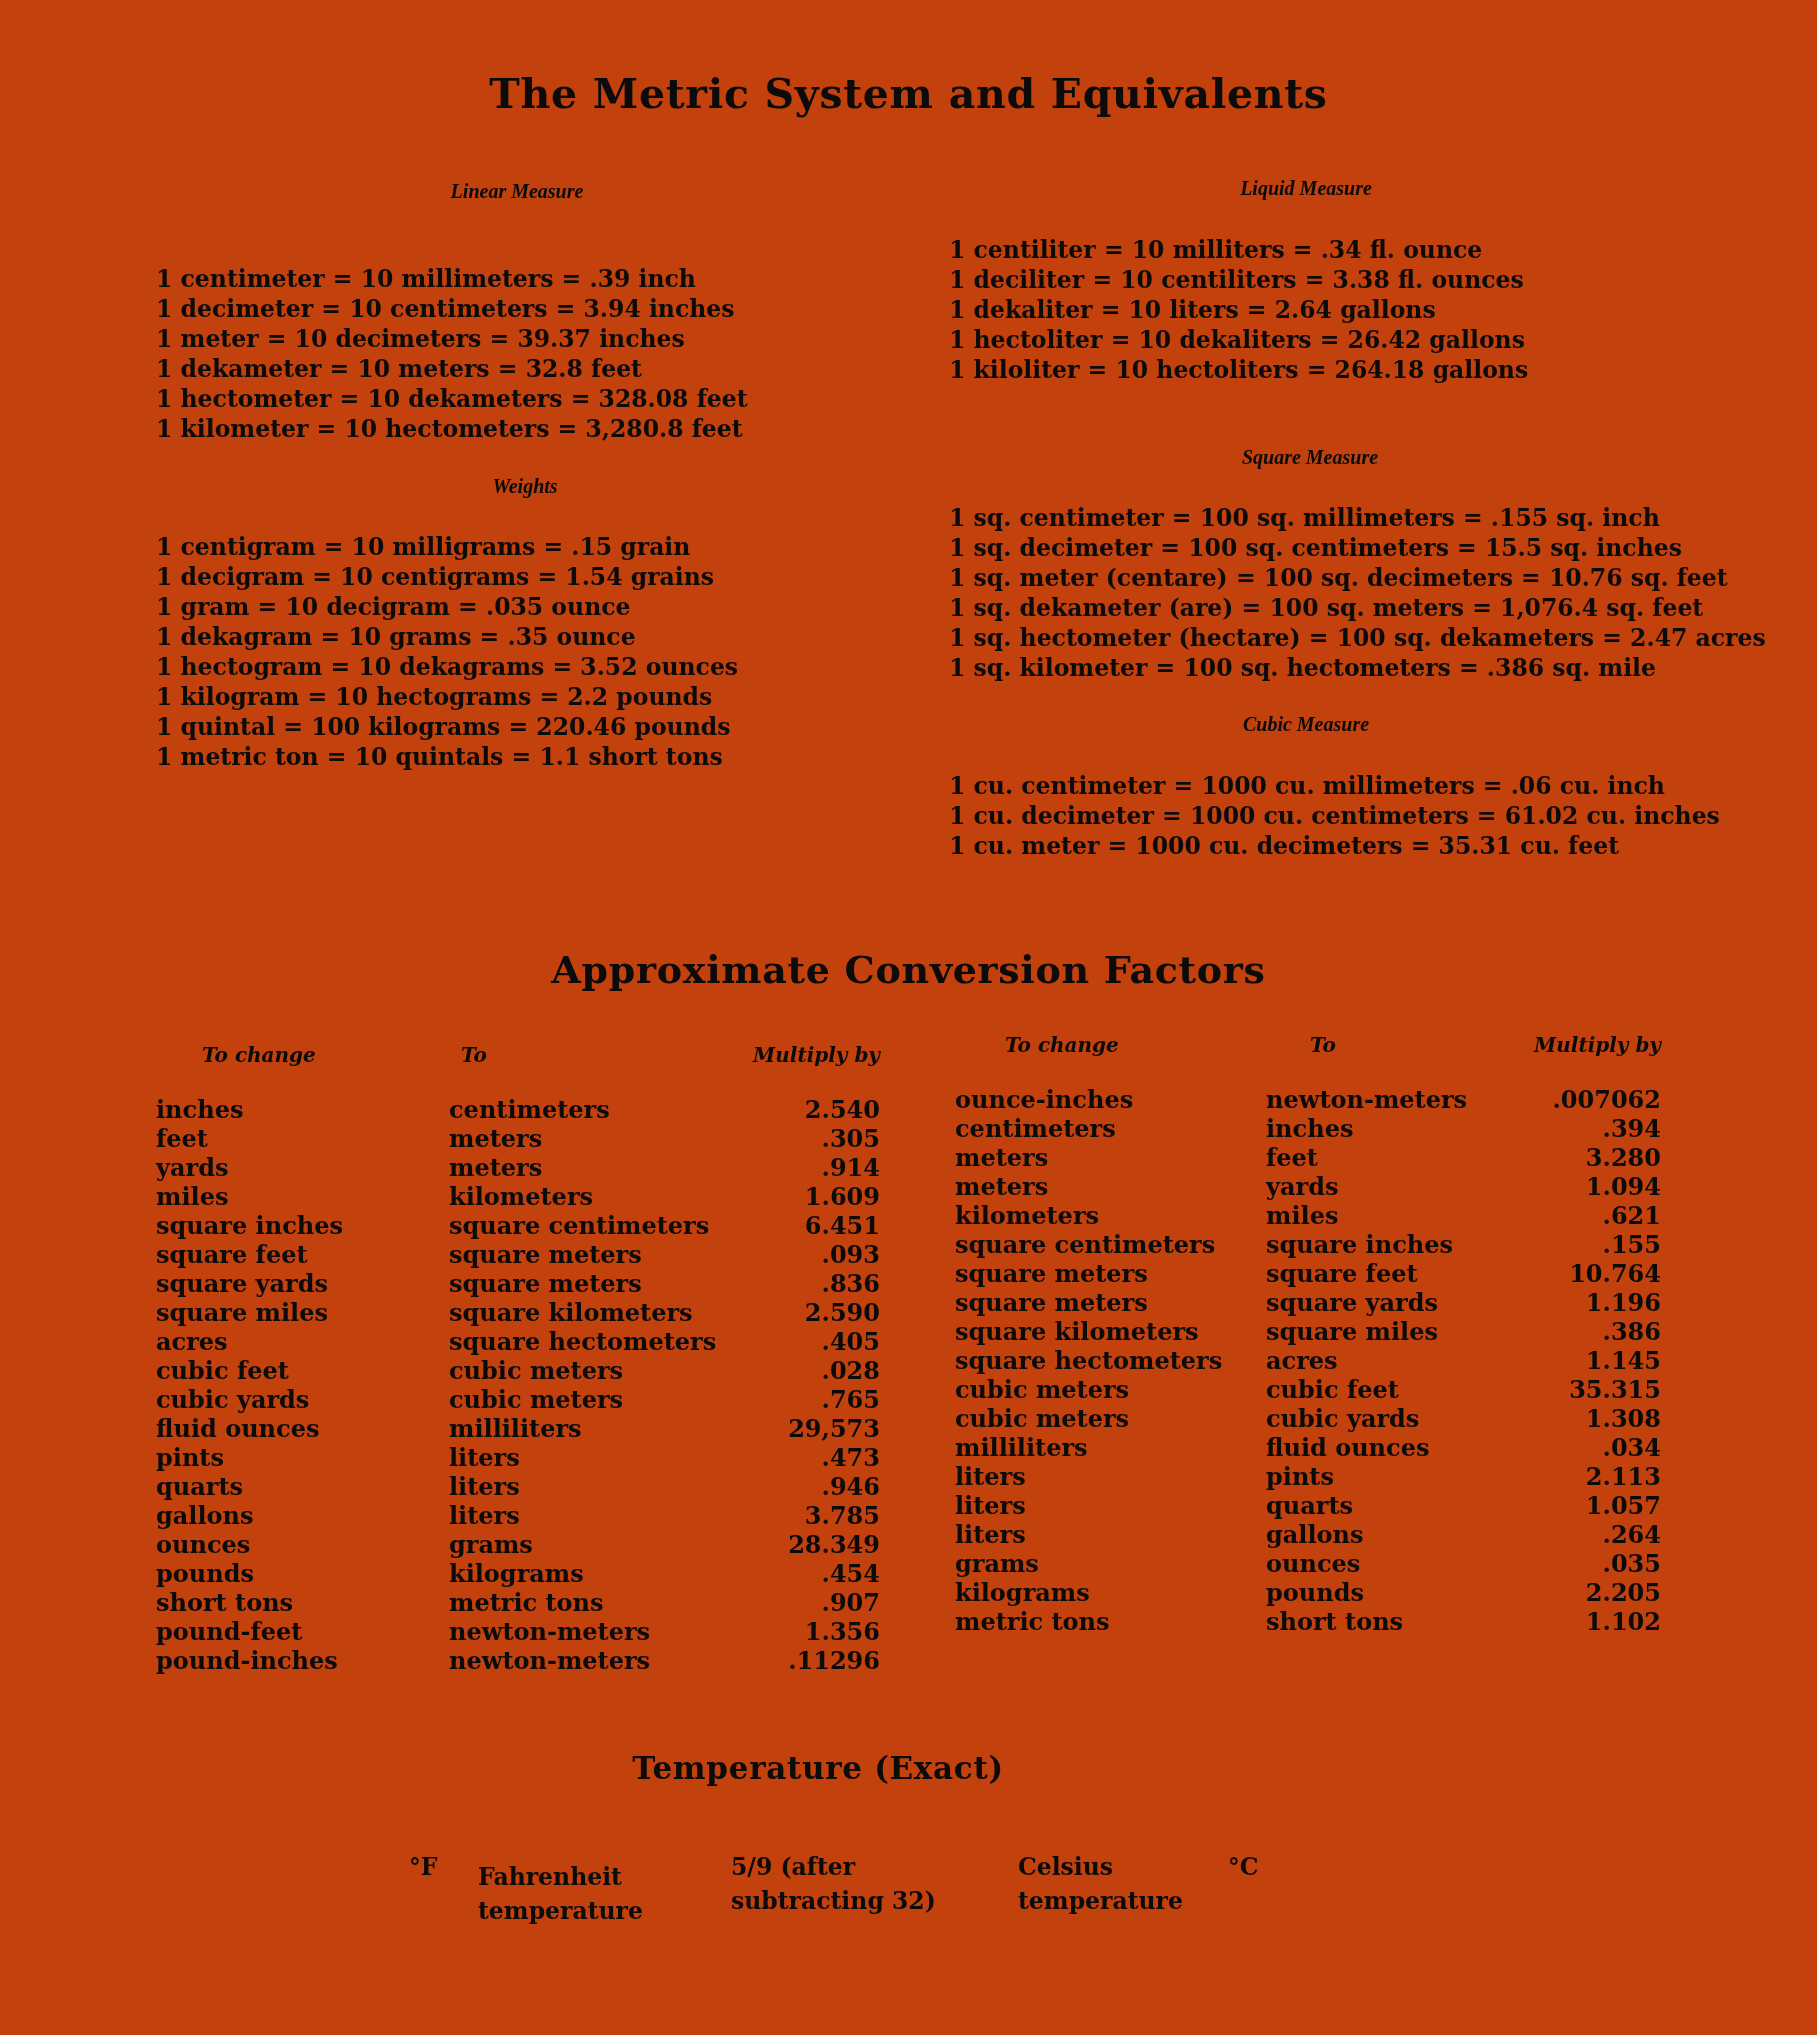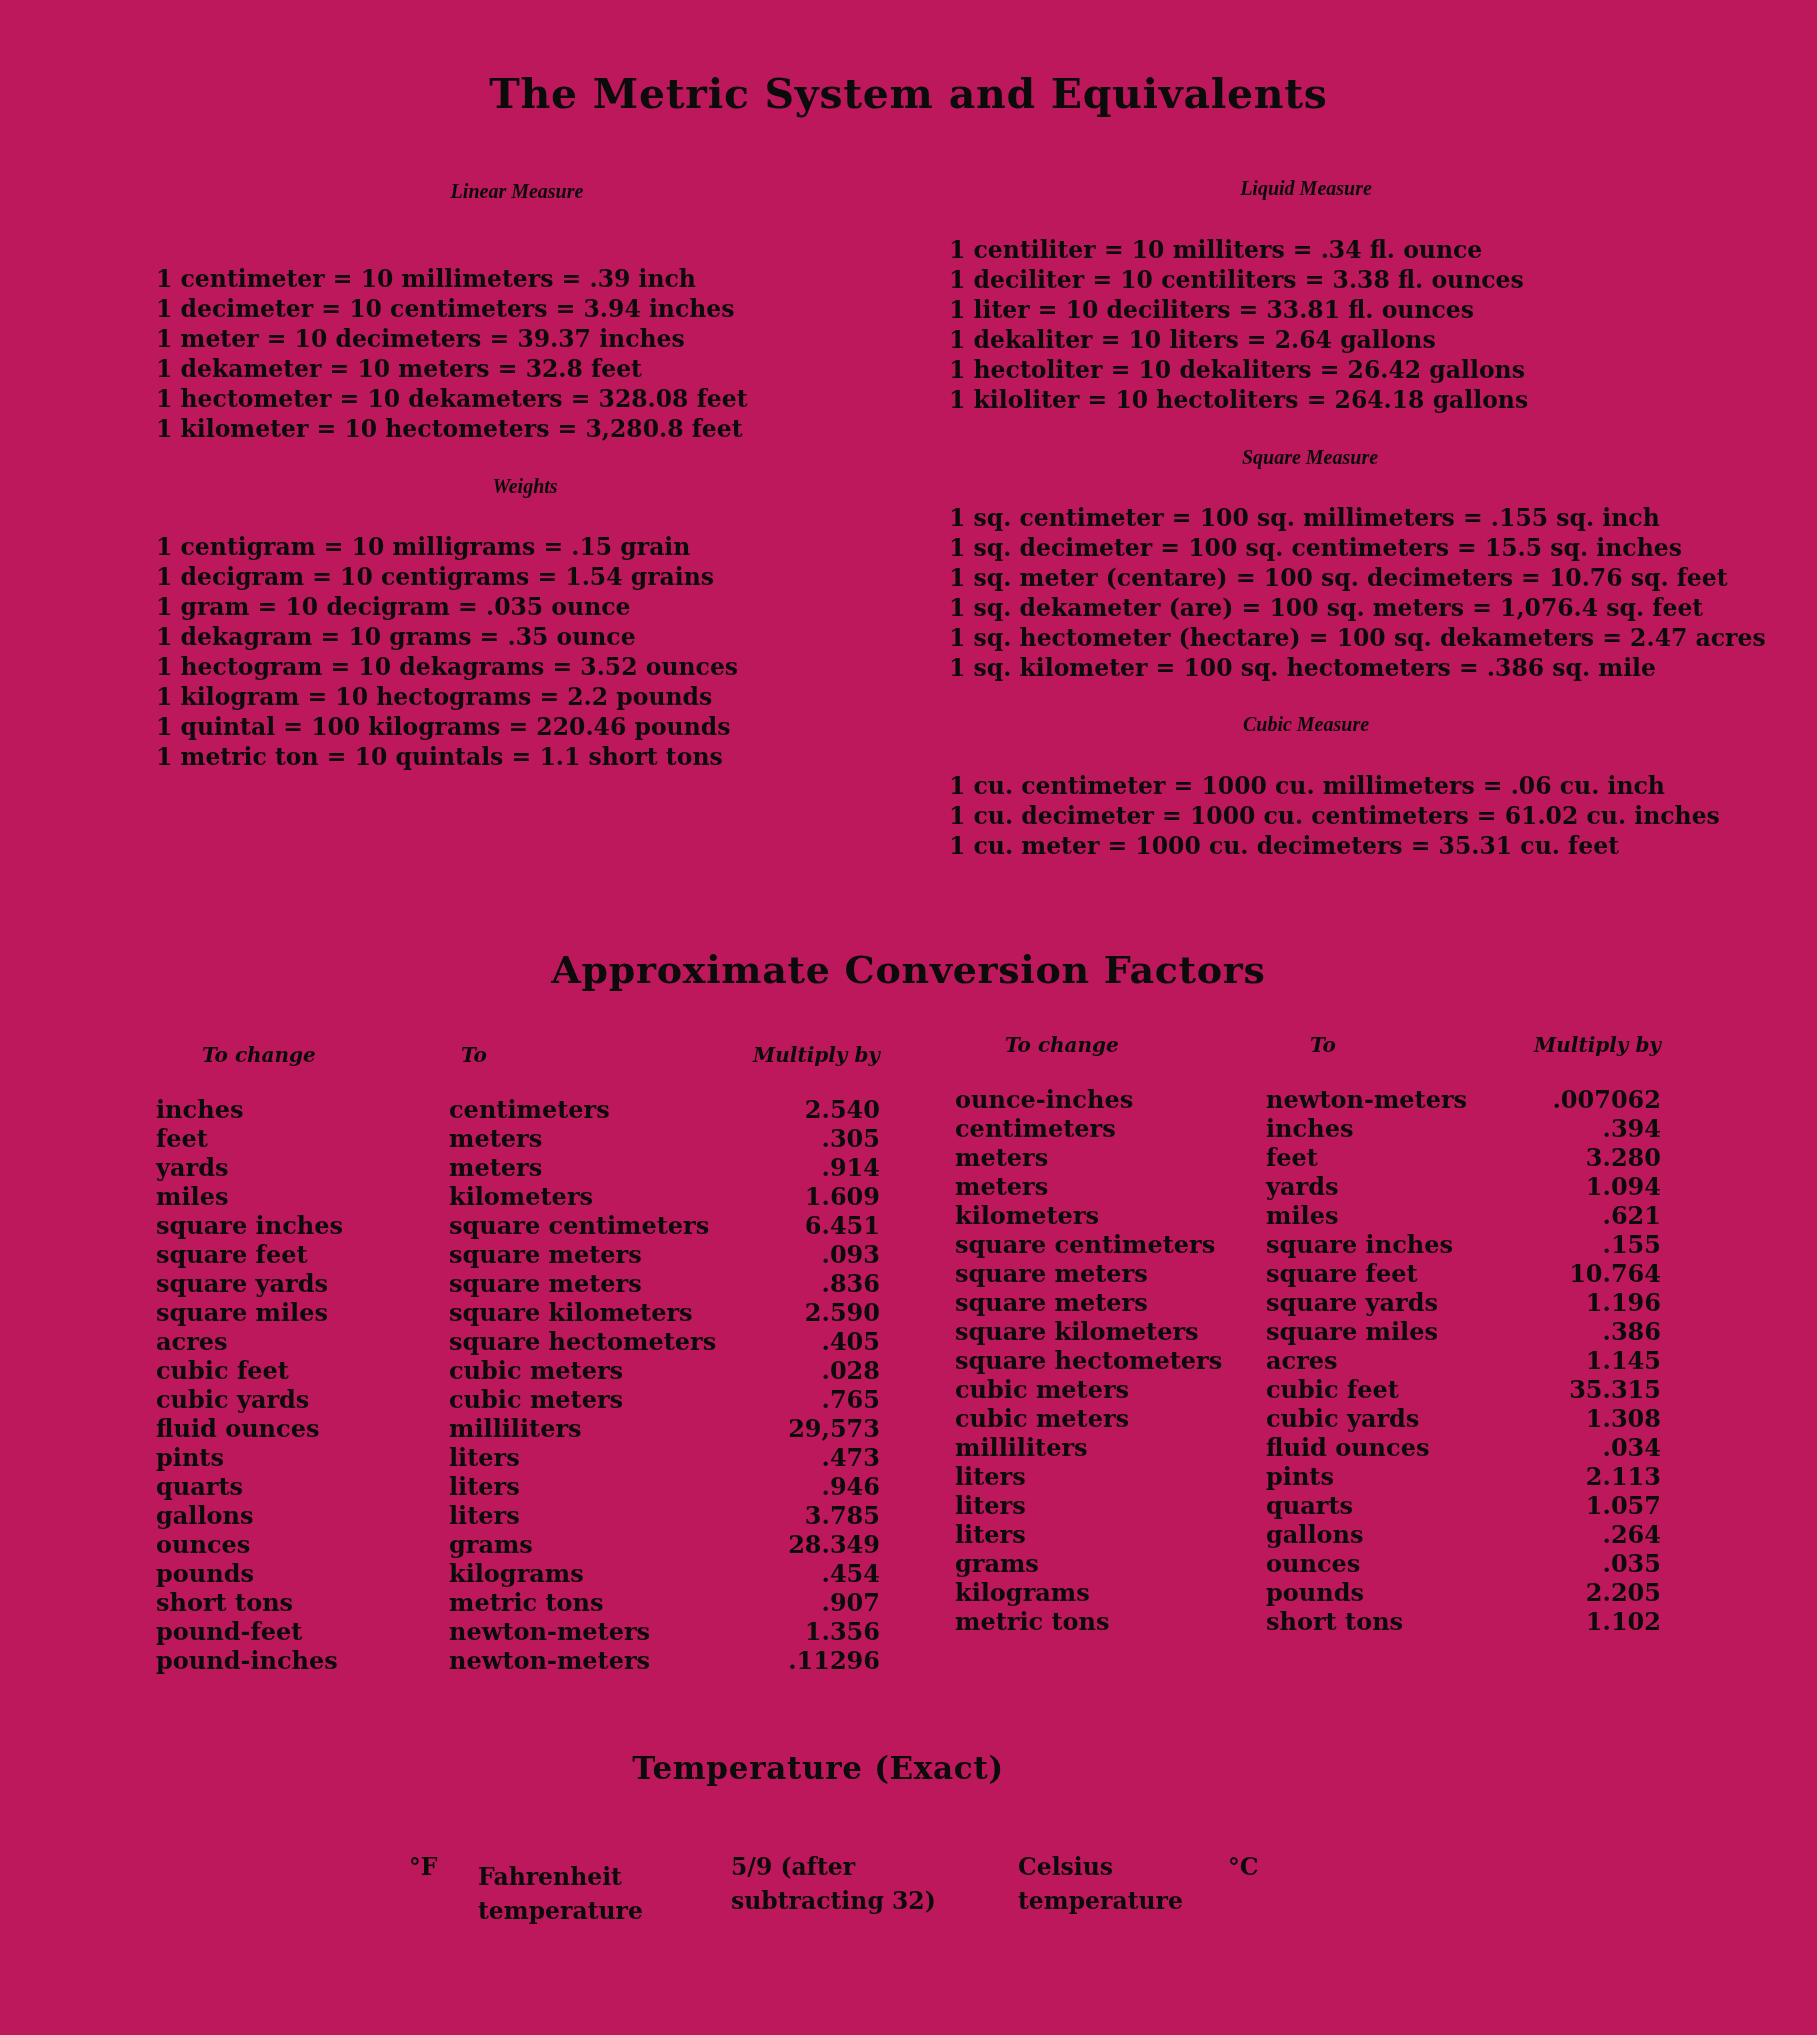--- a/index.html
+++ b/index.html
@@ -1,19 +1,19 @@
 <!DOCTYPE html>
 <html style="font-size:11.4px"><head>
 <meta charset="utf-8">
 <style>
   html,body{margin:0;padding:0;background:#e8e8e8;}
   .page{
     position:relative;
     width:1817px;height:2035px;
-    background:#be185d;
+    background:#c2410c;
     color:#0b0b0b;
     font-family:"DejaVu Serif","Liberation Serif",serif;
     font-weight:700;
     overflow:hidden;
   }
   .big-title{
     position:absolute;left:0;width:1817px;text-align:center;
     font-size:41px;font-weight:700;letter-spacing:0.7px;
   }
   .section-heading{
@@ -72,21 +72,20 @@
       <div class="mline">1 kilogram = 10 hectograms = 2.2 pounds</div>
       <div class="mline">1 quintal = 100 kilograms = 220.46 pounds</div>
       <div class="mline">1 metric ton = 10 quintals = 1.1 short tons</div>
     </div>
 
   <div class="section-heading" style="left:1306px;top:177px;">Liquid Measure</div>
   <div class="measure-list" style="left:949px;top:235px;">
 
   <div class="mline">1 centiliter = 10 milliters = .34 fl. ounce</div>
       <div class="mline">1 deciliter = 10 centiliters = 3.38 fl. ounces</div>
-      <div class="mline">1 liter = 10 deciliters = 33.81 fl. ounces</div>
       <div class="mline">1 dekaliter = 10 liters = 2.64 gallons</div>
       <div class="mline">1 hectoliter = 10 dekaliters = 26.42 gallons</div>
       <div class="mline">1 kiloliter = 10 hectoliters = 264.18 gallons</div>
     </div>
 
   <div class="section-heading" style="left:1310px;top:446px;">Square Measure</div>
   <div class="measure-list" style="left:949px;top:503px;">
 
   <div class="mline">1 sq. centimeter = 100 sq. millimeters = .155 sq. inch</div>
       <div class="mline">1 sq. decimeter = 100 sq. centimeters = 15.5 sq. inches</div>

